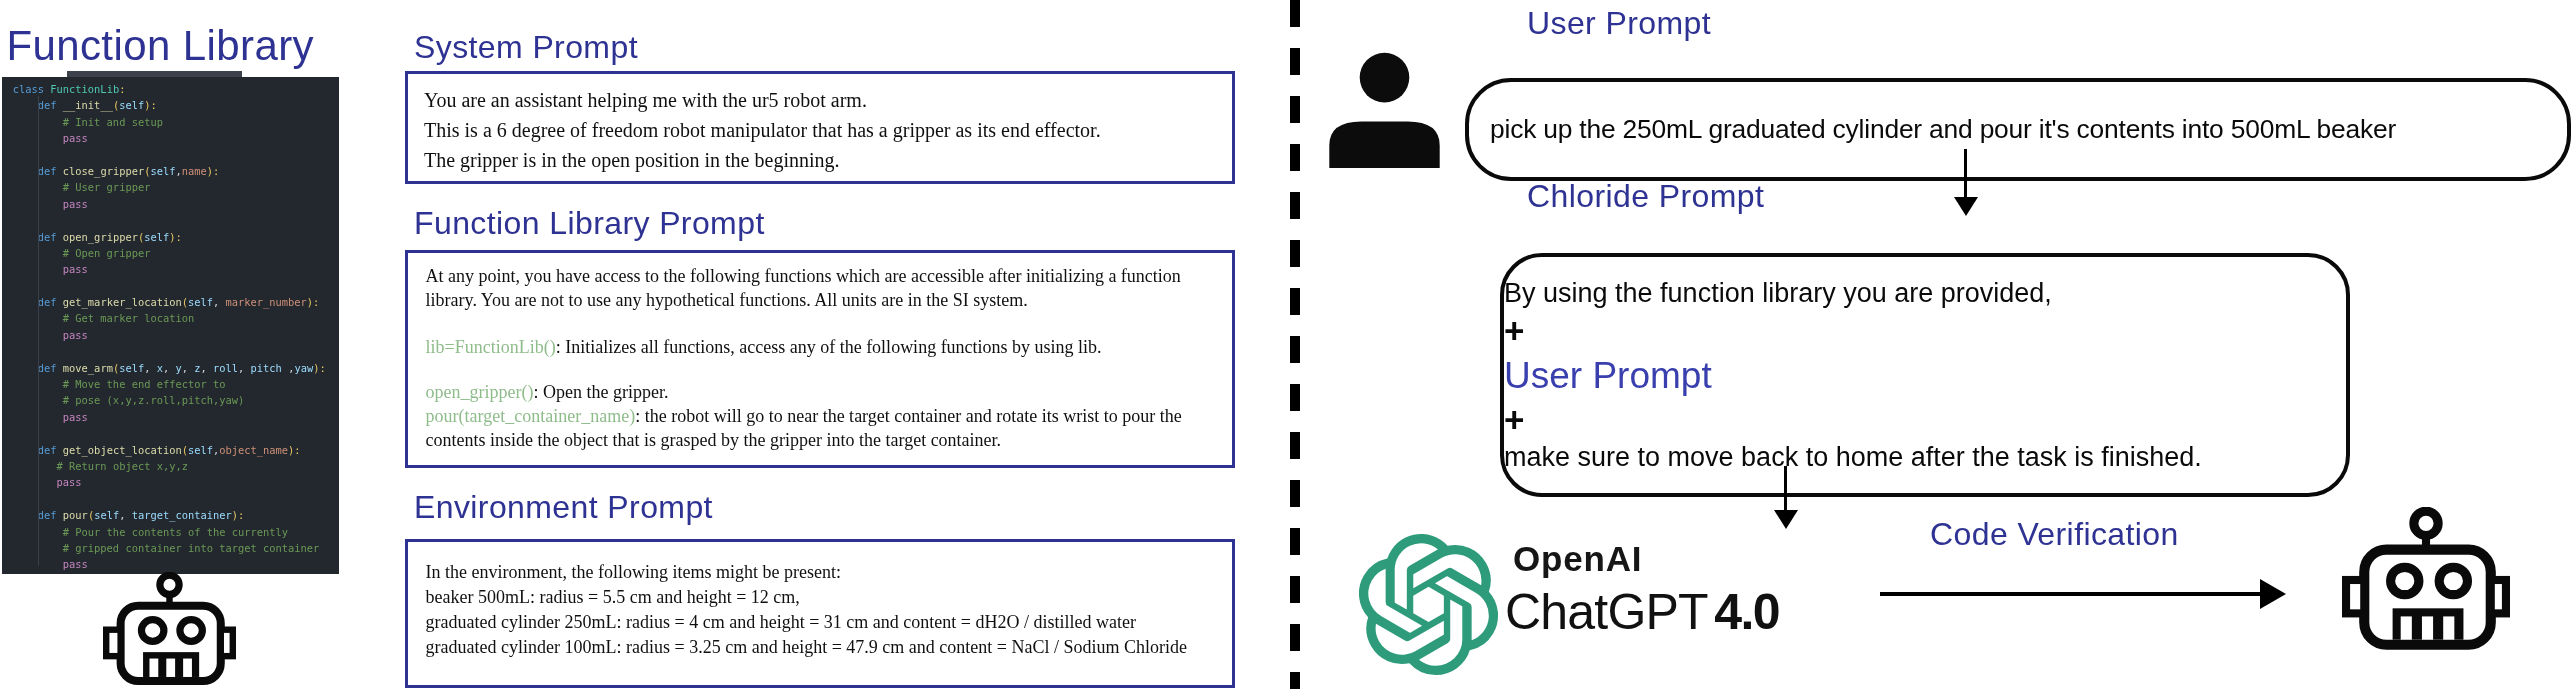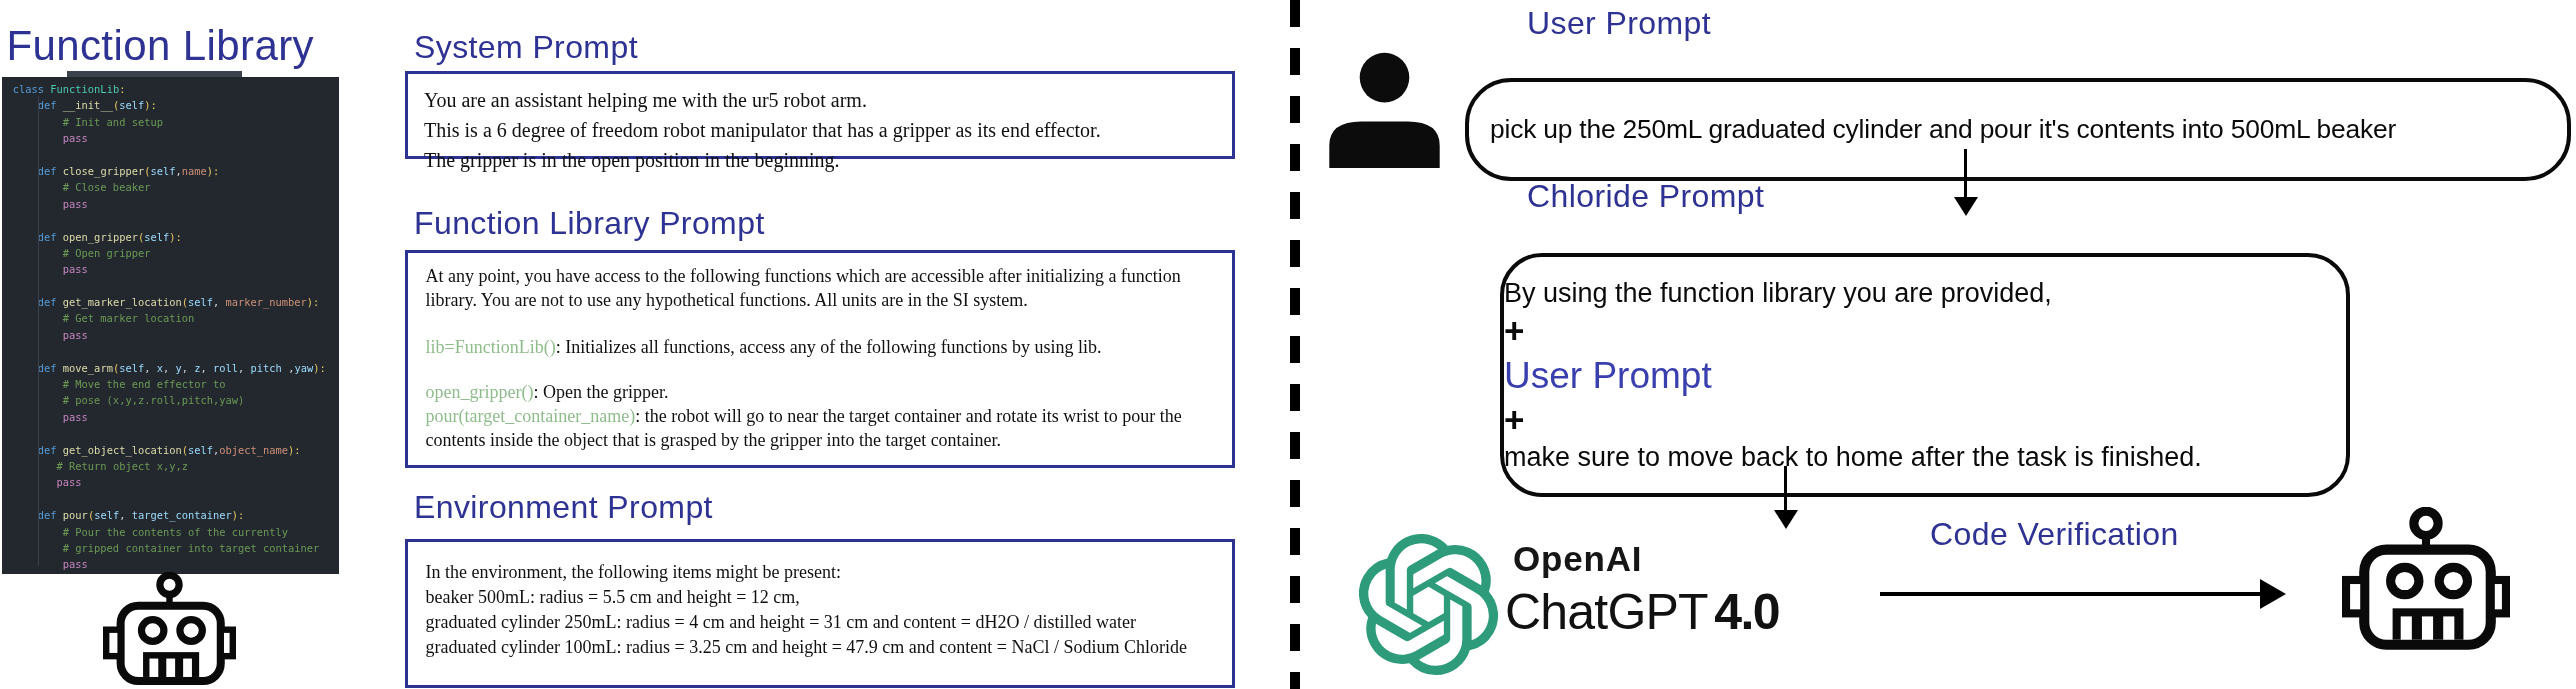--- a/index.html
+++ b/index.html
@@ -17,21 +17,21 @@
   .code-window .code-line{white-space:pre;height:16.4px;}
   .code-tab-edge{position:absolute;left:67px;top:71px;width:175px;height:6.4px;background:#3c424c;}
   .indent-guide{position:absolute;left:38px;top:96px;height:470px;width:0.8px;background:#3a3f49;}
   .c-kw{color:#569cd6;} .c-cls{color:#4ec9b0;} .c-fn{color:#dcdcaa;} .c-sf{color:#9cdcfe;}
   .c-pr{color:#ce9178;} .c-cm{color:#6a9955;} .c-ps{color:#c586c0;} .c-br{color:#e8c964;}
   .c-pu{color:#cfd4dc;}
 
   
   .prompt-box{position:absolute;left:405px;width:830px;border:3.2px solid #2e3293;background:#fff;
               box-sizing:border-box;font-family:"Liberation Serif",serif;color:#101010;}
-  .sys-box{top:71px;height:88px;font-size:20px;line-height:30px;padding:11.2px 16px;}
+  .sys-box{top:71px;height:113px;font-size:20px;line-height:30px;padding:11.2px 16px;}
   .fl-box{top:250px;height:218px;font-size:18px;line-height:24px;padding:11.2px 17.6px;}
   .fl-box p{margin:0;}
   .fl-box p.p-gap{margin-top:22.4px;}
   .fl-box p.p-gap-sm{margin-top:21px;}
   .env-box{top:539px;height:149px;font-size:18px;line-height:25px;padding:17.6px 17.6px;}
   .seg-code{color:#8fbc8b;}
 
   
   .dashed-divider{position:absolute;left:1290px;top:0;width:10.4px;height:689px;
     background:repeating-linear-gradient(to bottom,#000 0px,#000 27px,transparent 27px,transparent 48px);}
@@ -73,21 +73,21 @@
   <div class="h-big" style="left:6.4px;top:22.4px;">Function Library</div>
 
   <div class="code-tab-edge"></div>
   <div class="code-window">
       <div class="code-line"><span class="c-kw">class </span><span class="c-cls">FunctionLib</span><span class="c-br">:</span></div>
       <div class="code-line"><span>    </span><span class="c-kw">def </span><span class="c-fn">__init__</span><span class="c-br">(</span><span class="c-sf">self</span><span class="c-br">):</span></div>
       <div class="code-line"><span>        </span><span class="c-cm"># Init and setup</span></div>
       <div class="code-line"><span>        </span><span class="c-ps">pass</span></div>
       <div class="code-line">&nbsp;</div>
       <div class="code-line"><span>    </span><span class="c-kw">def </span><span class="c-fn">close_gripper</span><span class="c-br">(</span><span class="c-sf">self</span><span class="c-pu">,</span><span class="c-pr">name</span><span class="c-br">):</span></div>
-      <div class="code-line"><span>        </span><span class="c-cm"># Close beaker</span></div>
+      <div class="code-line"><span>        </span><span class="c-cm"># User gripper</span></div>
       <div class="code-line"><span>        </span><span class="c-ps">pass</span></div>
       <div class="code-line">&nbsp;</div>
       <div class="code-line"><span>    </span><span class="c-kw">def </span><span class="c-fn">open_gripper</span><span class="c-br">(</span><span class="c-sf">self</span><span class="c-br">):</span></div>
       <div class="code-line"><span>        </span><span class="c-cm"># Open gripper</span></div>
       <div class="code-line"><span>        </span><span class="c-ps">pass</span></div>
       <div class="code-line">&nbsp;</div>
       <div class="code-line"><span>    </span><span class="c-kw">def </span><span class="c-fn">get_marker_location</span><span class="c-br">(</span><span class="c-sf">self</span><span class="c-pu">, </span><span class="c-pr">marker_number</span><span class="c-br">):</span></div>
       <div class="code-line"><span>        </span><span class="c-cm"># Get marker location</span></div>
       <div class="code-line"><span>        </span><span class="c-ps">pass</span></div>
       <div class="code-line">&nbsp;</div>

